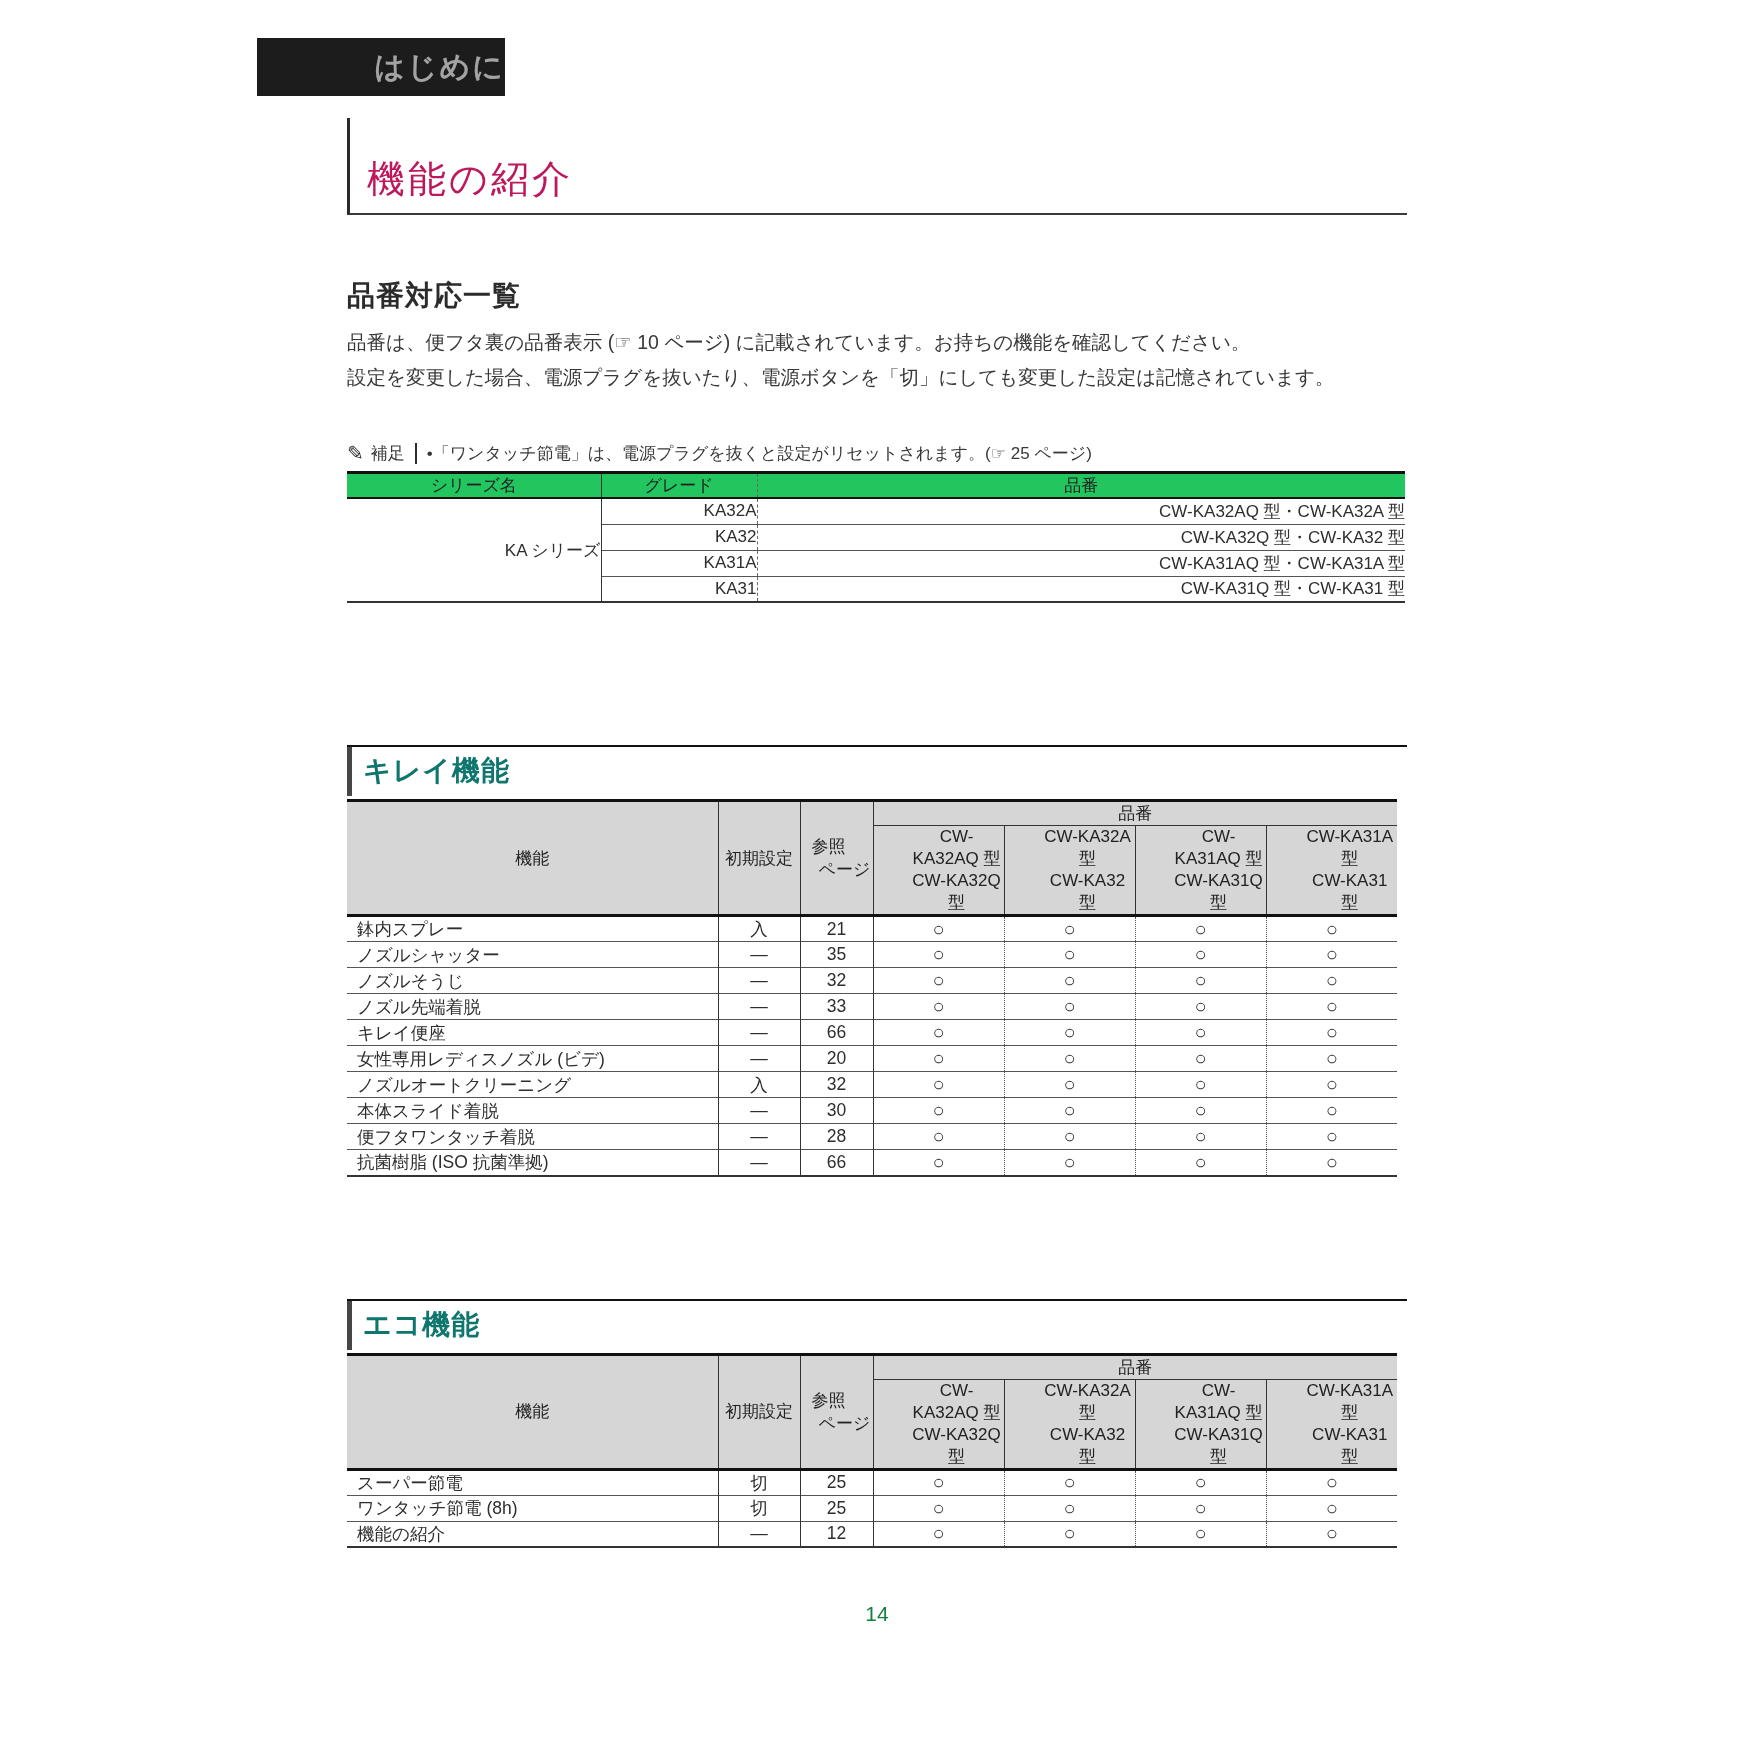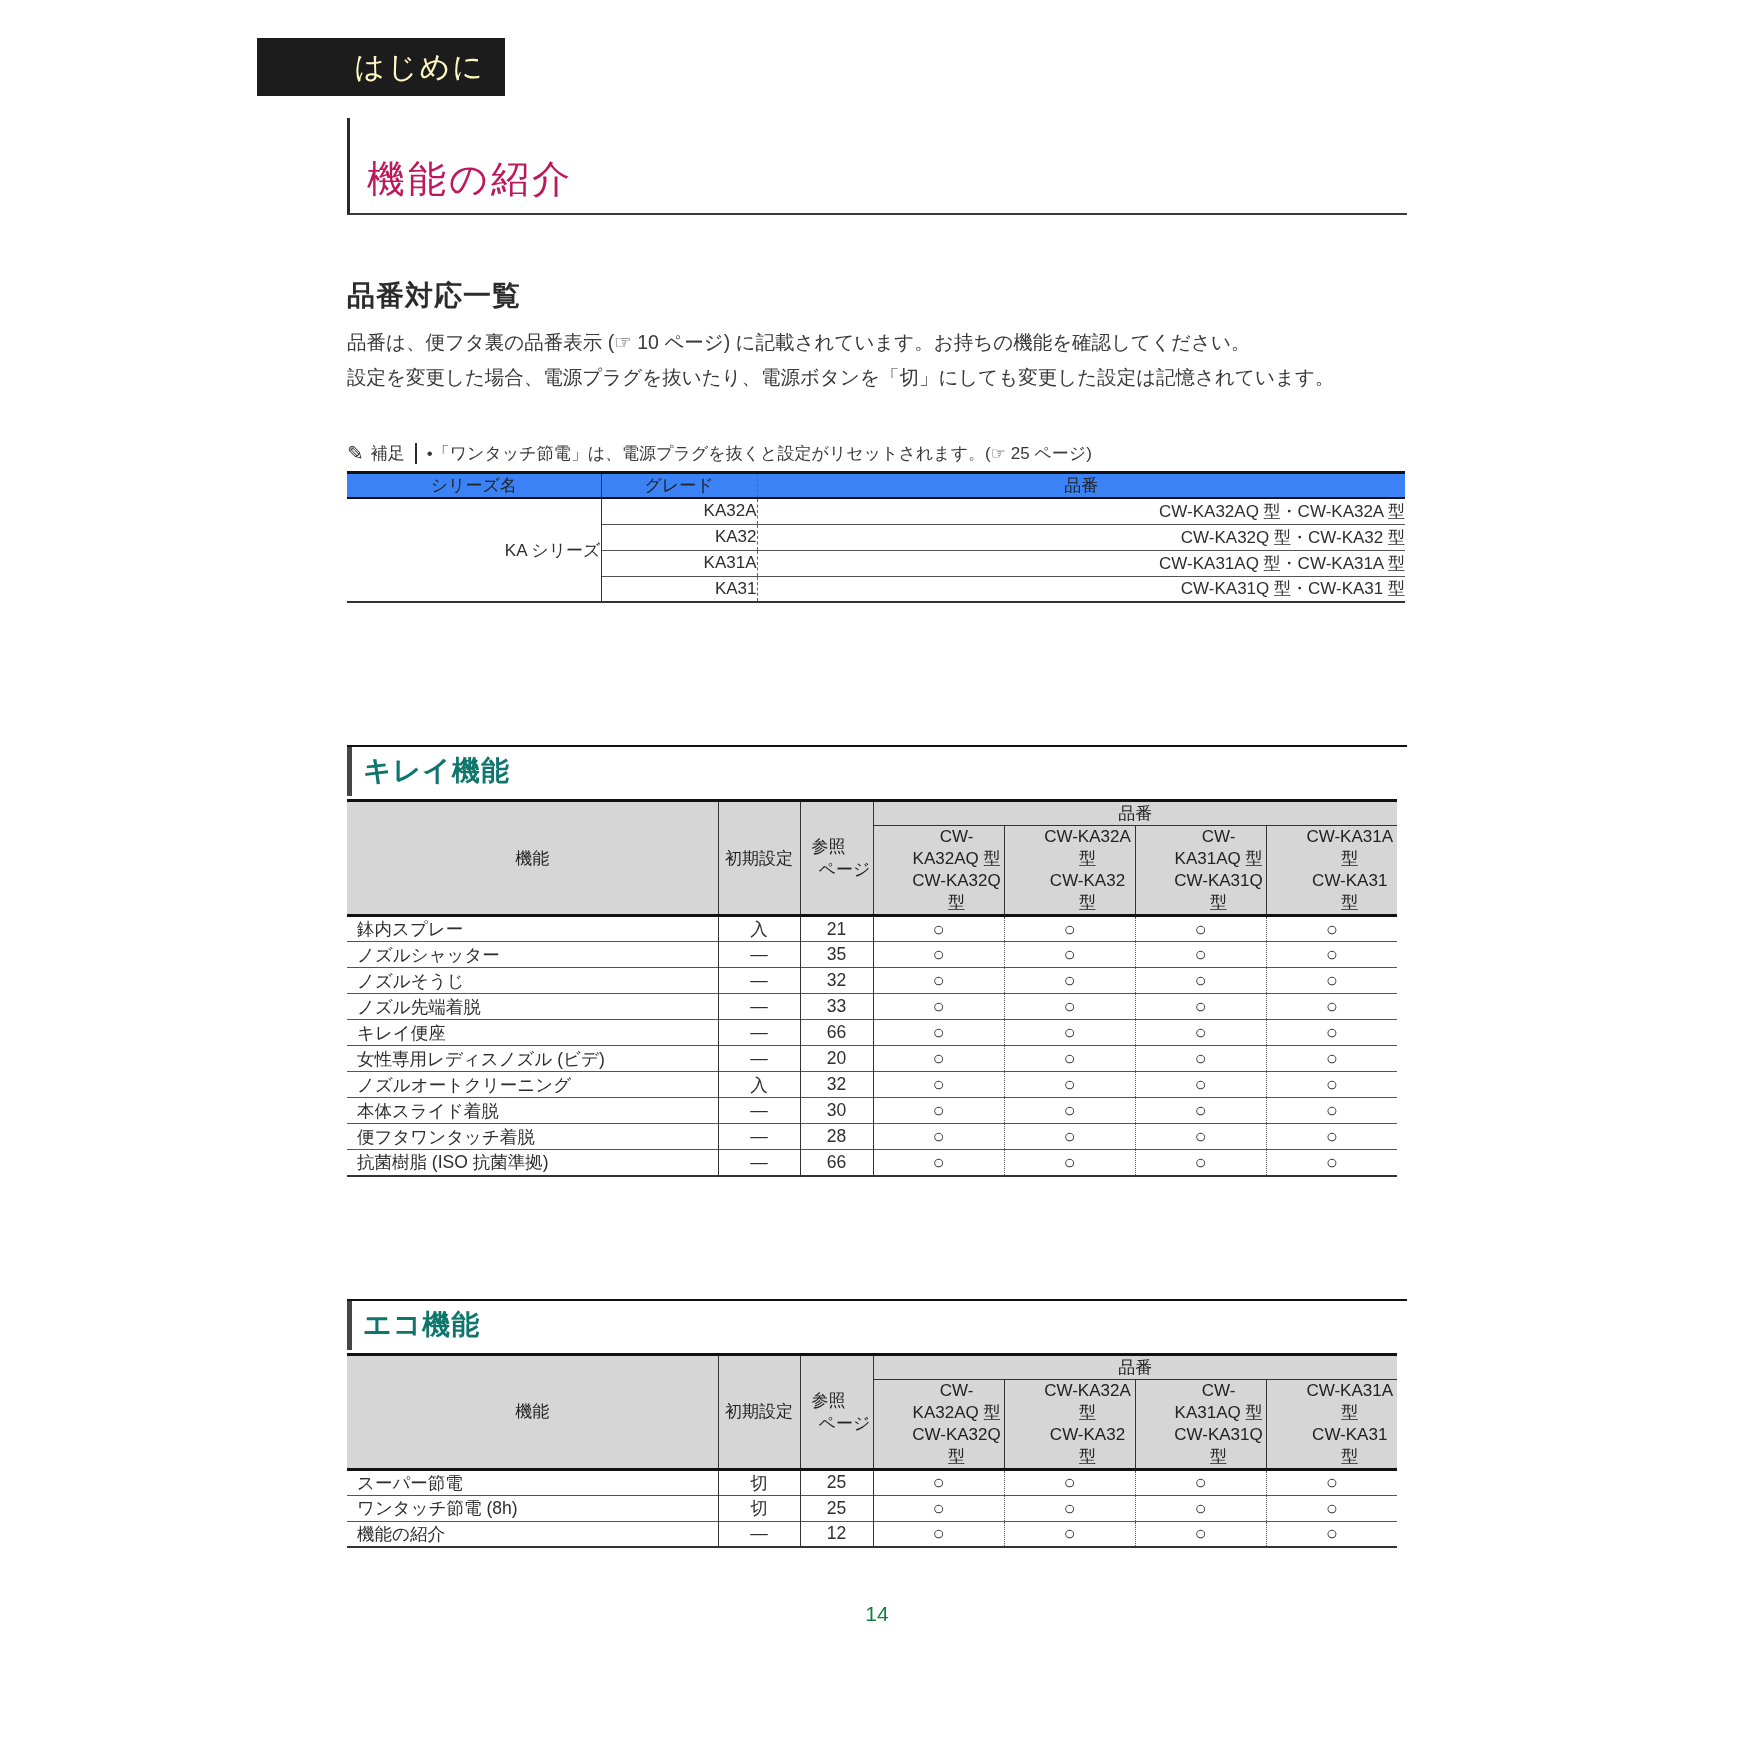--- a/index.html
+++ b/index.html
@@ -2,22 +2,22 @@
 <html lang="ja"><head>
 <meta charset="utf-8">
 <style>
   * { margin: 0; padding: 0; box-sizing: border-box; }
   html, body { background: #ffffff; }
   body { font-family: "Liberation Sans", "DejaVu Sans", sans-serif; color: #2e2e2e; }
   .page { position: relative; width: 1754px; height: 1754px; background: #ffffff; overflow: hidden; }
 
   
   .banner { position: absolute; left: 257px; top: 38px; width: 248px; height: 58px;
-            background: #1c1c1c; color: #fef9c3; font-size: 30px; font-weight: normal;
-            text-align: right; line-height: 58px; padding-right: 20px; letter-spacing: 2px; }
+            background: #1c1c1c; color: #a3a3a3; font-size: 30px; font-weight: bold;
+            text-align: right; line-height: 58px; letter-spacing: 2px; }
 
   
   .content { position: absolute; left: 347px; top: 118px; width: 1060px; }
 
   .title-block { height: 97px; border-left: 3px solid #2a2a2a; border-bottom: 2px solid #3a3a3a;
                  padding-left: 17px; display: flex; align-items: flex-end; }
   .title-block h1 { font-size: 38px; font-weight: normal; color: #be185d; letter-spacing: 3px;
                     padding-bottom: 8px; }
 
   h2.sub { margin-top: 62px; font-size: 28px; font-weight: 600; color: #2b2b2b; letter-spacing: 1px; }
@@ -29,21 +29,21 @@
   .note .note-label { margin-right: 10px; }
   .note .bar { display: inline-block; width: 0; height: 21px; border-left: 2px solid #2b2b2b; margin-right: 10px; }
 
   
   table { border-collapse: collapse; table-layout: fixed; }
   th { font-weight: normal; }
 
   
   .t-series { margin-top: 6px; width: 1058px; border-top: 3px solid #111; font-size: 17px; }
   .t-series thead tr { border-bottom: 2px solid #111; }
-  .t-series th { background: #3b82f6; height: 25px; color: #222; }
+  .t-series th { background: #22c55e; height: 25px; color: #222; }
   .t-series td { height: 26px; text-align: right; color: #2e2e2e; }
   .t-series tbody tr + tr { border-top: 1px solid #555; }
   .t-series tbody { border-bottom: 2px solid #333; }
   .t-series .v-solid { border-left: 1px solid #333; }
   .t-series .v-dash  { border-left: 1px dashed #666; }
 
   
   .section-heading { margin-top: 142px; border-top: 2px solid #111; position: relative;
                      padding: 5px 0 6px 16px; }
   .section-heading.eco { margin-top: 122px; }

